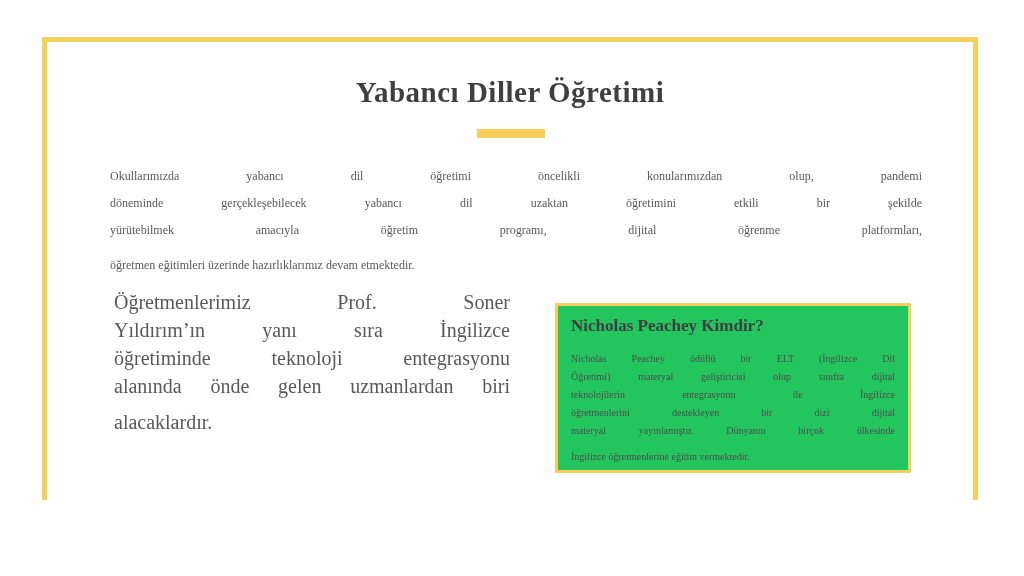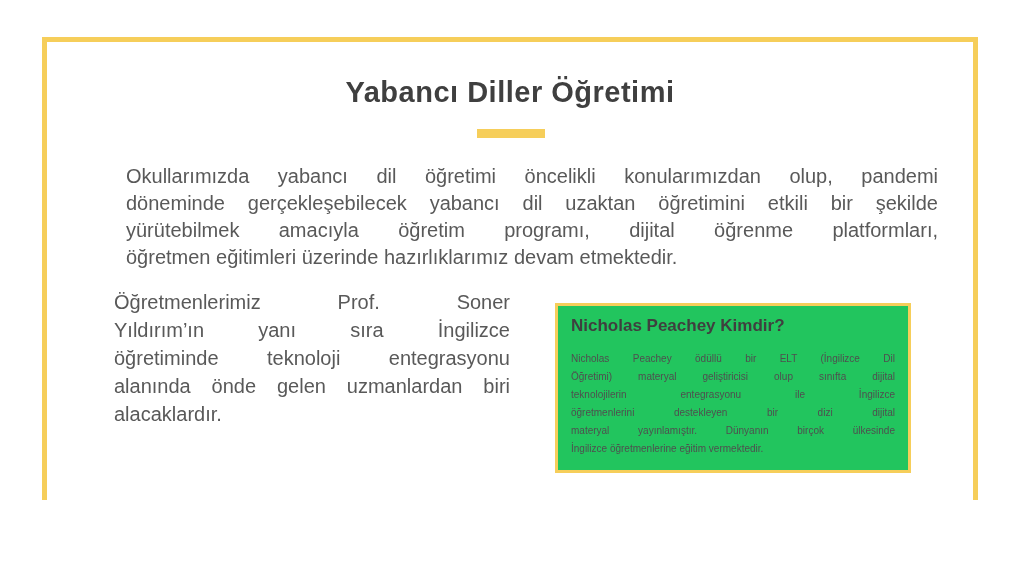--- a/index.html
+++ b/index.html
@@ -10,21 +10,21 @@
     --page-gray: #B3B3B3;
   }
   * { margin: 0; padding: 0; box-sizing: border-box; }
   html, body { background: #ffffff; }
   .slide {
     position: relative;
     width: 1024px;
     height: 500px;
     background: #ffffff;
     overflow: hidden;
-    font-family: Liberation Sans, sans-serif;
+    font-family: Liberation Serif, serif;
   }
   .frame {
     position: absolute;
     left: 42px; top: 37px;
     width: 936px; height: 486px;
     border: 5px solid var(--yellow);
   }
   .title {
     position: absolute;
     left: 42px; top: 76px;
@@ -36,40 +36,40 @@
     letter-spacing: 0.5px;
   }
   .accent-bar {
     position: absolute;
     left: 477px; top: 129px;
     width: 68px; height: 9px;
     background: var(--yellow);
   }
   .intro {
     position: absolute;
-    left: 126px; top: 163px;
+    left: 110px; top: 163px;
     width: 812px;
-    font-size: 20px;
+    font-size: 12px;
     line-height: 27px;
     color: var(--body-gray);
   }
   .left-col {
     position: absolute;
     left: 114px; top: 288px;
     width: 396px;
     font-size: 20px;
     line-height: 28px;
     color: var(--body-gray);
   }
   .jline {
     text-align: justify;
     text-align-last: justify;
     white-space: normal;
   }
-  .lline { text-align: left; }
+  .lline { text-align: left; margin-top: 8px; }
   .info-box {
     position: absolute;
     left: 555px; top: 303px;
     width: 356px; height: 170px;
     border: 3px solid var(--yellow);
     background: #22c55e;
     padding: 10px 13px;
   }
   .info-box-title {
     font-size: 17px;

